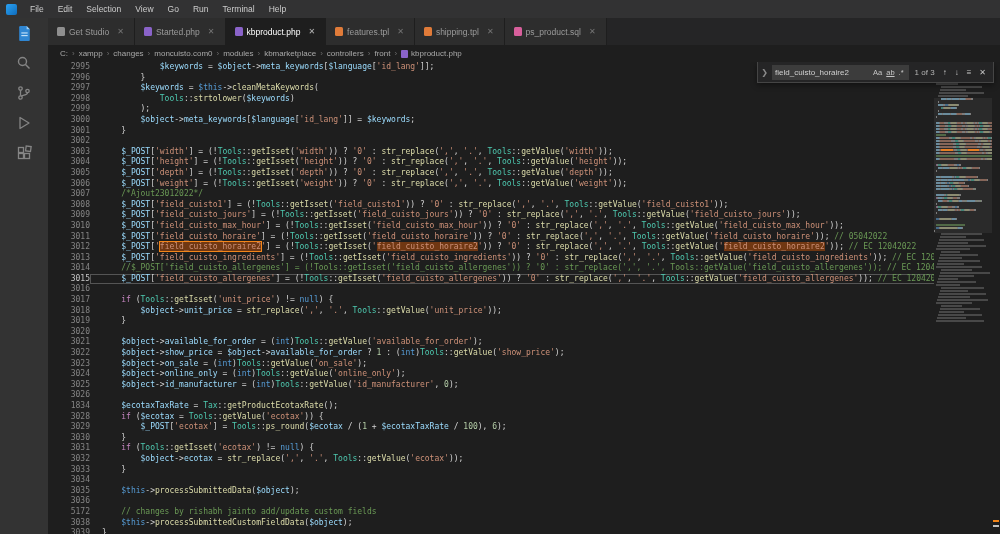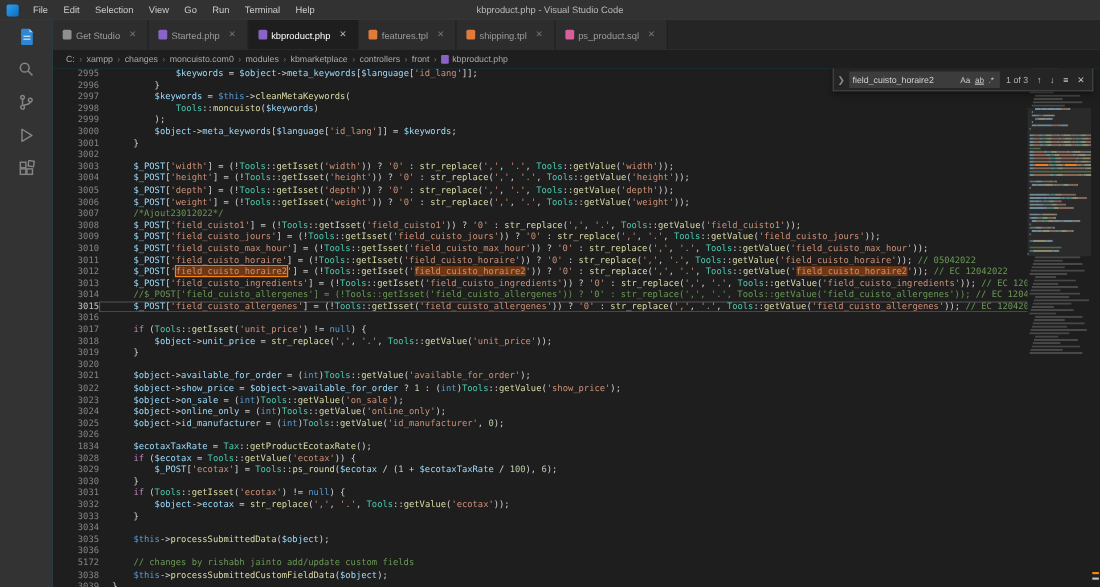--- a/index.html
+++ b/index.html
@@ -1,18 +1,18 @@
 <!DOCTYPE html>
 <html><head>
 <meta charset="utf-8">
 <style>
   * { margin:0; padding:0; box-sizing:border-box; }
   html,body { width:1000px; height:534px; overflow:hidden; background:#1e1e1e;
               font-family:"Liberation Sans", sans-serif; }
-  .window { position:relative; width:1000px; height:534px; background:#0369a1; }
+  .window { position:relative; width:1000px; height:534px; background:#4d7c0f; }
 
   
   .titlebar { position:absolute; top:0; left:0; right:0; height:18px; background:#323233;
               display:flex; align-items:center; z-index:30; }
   .vscode-logo { width:11px; height:11px; margin:0 6px 0 6px; border-radius:2px;
                  background:linear-gradient(135deg,#2aa2f2,#0f6cbd); }
   .menu-bar { display:flex; align-items:center; height:100%; }
   .menu-item { padding:0 7px; font-size:8.5px; color:#cccccc; line-height:18px; cursor:default; }
   .window-title { position:absolute; left:0; right:0; text-align:center; font-size:8.5px;
                   color:#b9b9b9; pointer-events:none; }
@@ -88,21 +88,20 @@
     <div class="menu-bar">
         <span class="menu-item">File</span>
         <span class="menu-item">Edit</span>
         <span class="menu-item">Selection</span>
         <span class="menu-item">View</span>
         <span class="menu-item">Go</span>
         <span class="menu-item">Run</span>
         <span class="menu-item">Terminal</span>
         <span class="menu-item">Help</span>
       </div>
-    <div class="window-title">kbproduct.php - Visual Studio Code</div>
   </div>
 
   <div class="activitybar">
     <div class="ab-item">
       <svg width="17" height="17" viewBox="0 0 16 16">
         <path d="M4 1h6l3 3v10a1 1 0 0 1-1 1H4a1 1 0 0 1-1-1V2a1 1 0 0 1 1-1z" fill="#2f86d2"></path>
         <path d="M10 1l3 3h-3z" fill="#9fd0f5"></path>
         <rect x="5" y="7" width="6" height="1" fill="#cfe8fb"></rect>
         <rect x="5" y="9.5" width="6" height="1" fill="#cfe8fb"></rect>
       </svg>
@@ -191,21 +190,21 @@
           <span class="crumb-file-icon" style="background: rgb(138, 99, 201);"></span>
           <span>kbproduct.php</span>
         </span>
       </div>
 
     <div class="editor">
       <div class="code-area" id="code-area">
           <div class="code-line"><span class="lnum">2995</span><span class="line-wrap" style="display: block;"><span style="padding-left: 12ch; display: inline-block;"><span class="tk-v">$keywords</span><span class="tk-p"> = </span><span class="tk-v">$object</span><span class="tk-p">-&gt;</span><span class="tk-v">meta_keywords</span><span class="tk-p">[</span><span class="tk-v">$language</span><span class="tk-p">[</span><span class="tk-s">'id_lang'</span><span class="tk-p">]];</span></span></span></div>
           <div class="code-line"><span class="lnum">2996</span><span class="line-wrap" style="display: block;"><span style="padding-left: 8ch; display: inline-block;"><span class="tk-p">}</span></span></span></div>
           <div class="code-line"><span class="lnum">2997</span><span class="line-wrap" style="display: block;"><span style="padding-left: 8ch; display: inline-block;"><span class="tk-v">$keywords</span><span class="tk-p"> = </span><span class="tk-b">$this</span><span class="tk-p">-&gt;</span><span class="tk-f">cleanMetaKeywords</span><span class="tk-p">(</span></span></span></div>
-          <div class="code-line"><span class="lnum">2998</span><span class="line-wrap" style="display: block;"><span style="padding-left: 12ch; display: inline-block;"><span class="tk-c">Tools</span><span class="tk-p">::</span><span class="tk-f">moncuisto</span><span class="tk-p">(</span><span class="tk-v">$keywords</span><span class="tk-p">)</span></span></span></div>
+          <div class="code-line"><span class="lnum">2998</span><span class="line-wrap" style="display: block;"><span style="padding-left: 12ch; display: inline-block;"><span class="tk-c">Tools</span><span class="tk-p">::</span><span class="tk-f">strtolower</span><span class="tk-p">(</span><span class="tk-v">$keywords</span><span class="tk-p">)</span></span></span></div>
           <div class="code-line"><span class="lnum">2999</span><span class="line-wrap" style="display: block;"><span style="padding-left: 8ch; display: inline-block;"><span class="tk-p">);</span></span></span></div>
           <div class="code-line"><span class="lnum">3000</span><span class="line-wrap" style="display: block;"><span style="padding-left: 8ch; display: inline-block;"><span class="tk-v">$object</span><span class="tk-p">-&gt;</span><span class="tk-v">meta_keywords</span><span class="tk-p">[</span><span class="tk-v">$language</span><span class="tk-p">[</span><span class="tk-s">'id_lang'</span><span class="tk-p">]] = </span><span class="tk-v">$keywords</span><span class="tk-p">;</span></span></span></div>
           <div class="code-line"><span class="lnum">3001</span><span class="line-wrap" style="display: block;"><span style="padding-left: 4ch; display: inline-block;"><span class="tk-p">}</span></span></span></div>
           <div class="code-line"><span class="lnum">3002</span><span class="line-wrap" style="display: block;"><span style="padding-left: 0ch; display: inline-block;"></span></span></div>
           <div class="code-line"><span class="lnum">3003</span><span class="line-wrap" style="display: block;"><span style="padding-left: 4ch; display: inline-block;"><span class="tk-v">$_POST</span><span class="tk-p">[</span><span class="tk-s">'width'</span><span class="tk-p">] = (!</span><span class="tk-c">Tools</span><span class="tk-p">::</span><span class="tk-f">getIsset</span><span class="tk-p">(</span><span class="tk-s">'width'</span><span class="tk-p">)) ? </span><span class="tk-s">'0'</span><span class="tk-p"> : </span><span class="tk-f">str_replace</span><span class="tk-p">(</span><span class="tk-s">','</span><span class="tk-p">, </span><span class="tk-s">'.'</span><span class="tk-p">, </span><span class="tk-c">Tools</span><span class="tk-p">::</span><span class="tk-f">getValue</span><span class="tk-p">(</span><span class="tk-s">'width'</span><span class="tk-p">));</span></span></span></div>
           <div class="code-line"><span class="lnum">3004</span><span class="line-wrap" style="display: block;"><span style="padding-left: 4ch; display: inline-block;"><span class="tk-v">$_POST</span><span class="tk-p">[</span><span class="tk-s">'height'</span><span class="tk-p">] = (!</span><span class="tk-c">Tools</span><span class="tk-p">::</span><span class="tk-f">getIsset</span><span class="tk-p">(</span><span class="tk-s">'height'</span><span class="tk-p">)) ? </span><span class="tk-s">'0'</span><span class="tk-p"> : </span><span class="tk-f">str_replace</span><span class="tk-p">(</span><span class="tk-s">','</span><span class="tk-p">, </span><span class="tk-s">'.'</span><span class="tk-p">, </span><span class="tk-c">Tools</span><span class="tk-p">::</span><span class="tk-f">getValue</span><span class="tk-p">(</span><span class="tk-s">'height'</span><span class="tk-p">));</span></span></span></div>
           <div class="code-line"><span class="lnum">3005</span><span class="line-wrap" style="display: block;"><span style="padding-left: 4ch; display: inline-block;"><span class="tk-v">$_POST</span><span class="tk-p">[</span><span class="tk-s">'depth'</span><span class="tk-p">] = (!</span><span class="tk-c">Tools</span><span class="tk-p">::</span><span class="tk-f">getIsset</span><span class="tk-p">(</span><span class="tk-s">'depth'</span><span class="tk-p">)) ? </span><span class="tk-s">'0'</span><span class="tk-p"> : </span><span class="tk-f">str_replace</span><span class="tk-p">(</span><span class="tk-s">','</span><span class="tk-p">, </span><span class="tk-s">'.'</span><span class="tk-p">, </span><span class="tk-c">Tools</span><span class="tk-p">::</span><span class="tk-f">getValue</span><span class="tk-p">(</span><span class="tk-s">'depth'</span><span class="tk-p">));</span></span></span></div>
           <div class="code-line"><span class="lnum">3006</span><span class="line-wrap" style="display: block;"><span style="padding-left: 4ch; display: inline-block;"><span class="tk-v">$_POST</span><span class="tk-p">[</span><span class="tk-s">'weight'</span><span class="tk-p">] = (!</span><span class="tk-c">Tools</span><span class="tk-p">::</span><span class="tk-f">getIsset</span><span class="tk-p">(</span><span class="tk-s">'weight'</span><span class="tk-p">)) ? </span><span class="tk-s">'0'</span><span class="tk-p"> : </span><span class="tk-f">str_replace</span><span class="tk-p">(</span><span class="tk-s">','</span><span class="tk-p">, </span><span class="tk-s">'.'</span><span class="tk-p">, </span><span class="tk-c">Tools</span><span class="tk-p">::</span><span class="tk-f">getValue</span><span class="tk-p">(</span><span class="tk-s">'weight'</span><span class="tk-p">));</span></span></span></div>
           <div class="code-line"><span class="lnum">3007</span><span class="line-wrap" style="display: block;"><span style="padding-left: 4ch; display: inline-block;"><span class="tk-m">/*Ajout23012022*/</span></span></span></div>
           <div class="code-line"><span class="lnum">3008</span><span class="line-wrap" style="display: block;"><span style="padding-left: 4ch; display: inline-block;"><span class="tk-v">$_POST</span><span class="tk-p">[</span><span class="tk-s">'field_cuisto1'</span><span class="tk-p">] = (!</span><span class="tk-c">Tools</span><span class="tk-p">::</span><span class="tk-f">getIsset</span><span class="tk-p">(</span><span class="tk-s">'field_cuisto1'</span><span class="tk-p">)) ? </span><span class="tk-s">'0'</span><span class="tk-p"> : </span><span class="tk-f">str_replace</span><span class="tk-p">(</span><span class="tk-s">','</span><span class="tk-p">, </span><span class="tk-s">'.'</span><span class="tk-p">, </span><span class="tk-c">Tools</span><span class="tk-p">::</span><span class="tk-f">getValue</span><span class="tk-p">(</span><span class="tk-s">'field_cuisto1'</span><span class="tk-p">));</span></span></span></div>

